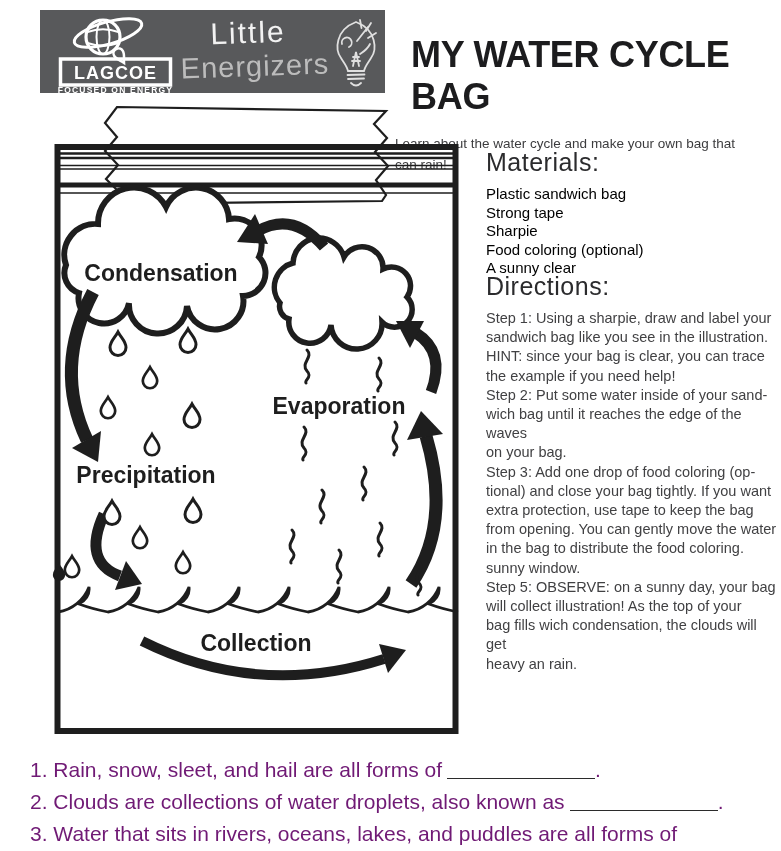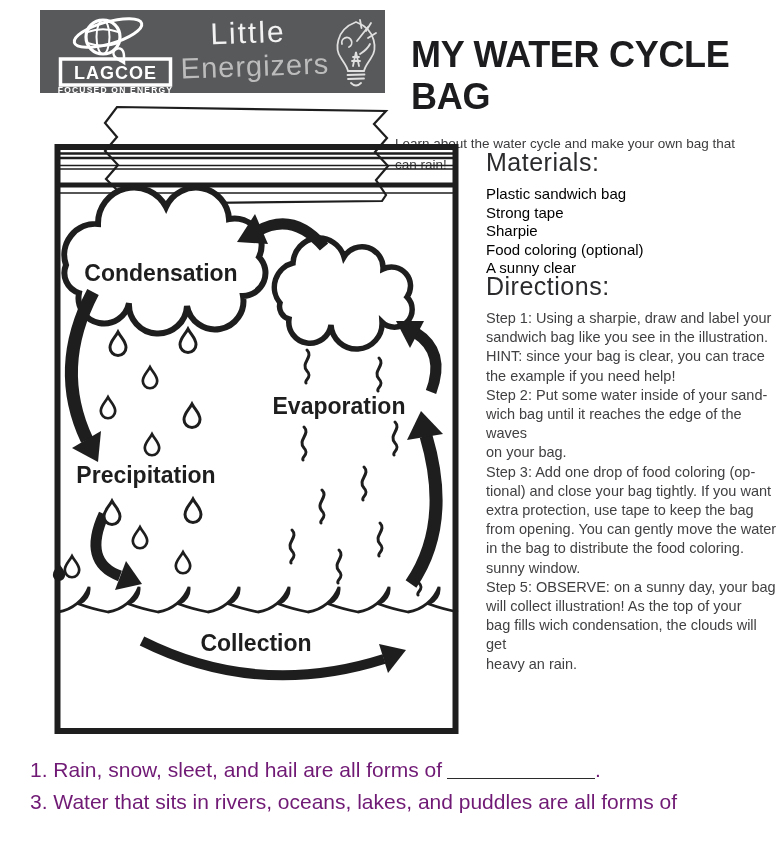--- a/index.html
+++ b/index.html
@@ -201,17 +201,18 @@
         <div>will collect illustration! As the top of your</div>
         <div>bag fills wich condensation, the clouds will get</div>
         <div>heavy an rain.</div>
       </div>
   </div>
 
   <div class="questions">
 
       <div class="q-row"><span>1.</span> <span>Rain, snow, sleet, and hail are all forms of</span><span class="q-blank"></span><span>.</span></div>
 
+      <div class="q-row"><span>2.</span> <span>Clouds are collections of water droplets, also known as</span><span class="q-blank"></span><span>.</span></div>
 
       <div class="q-row"><span>3.</span> <span>Water that sits in rivers, oceans, lakes, and puddles are all forms of</span><span></span></div>
     </div>
 
 </div>
 
 </body></html>

